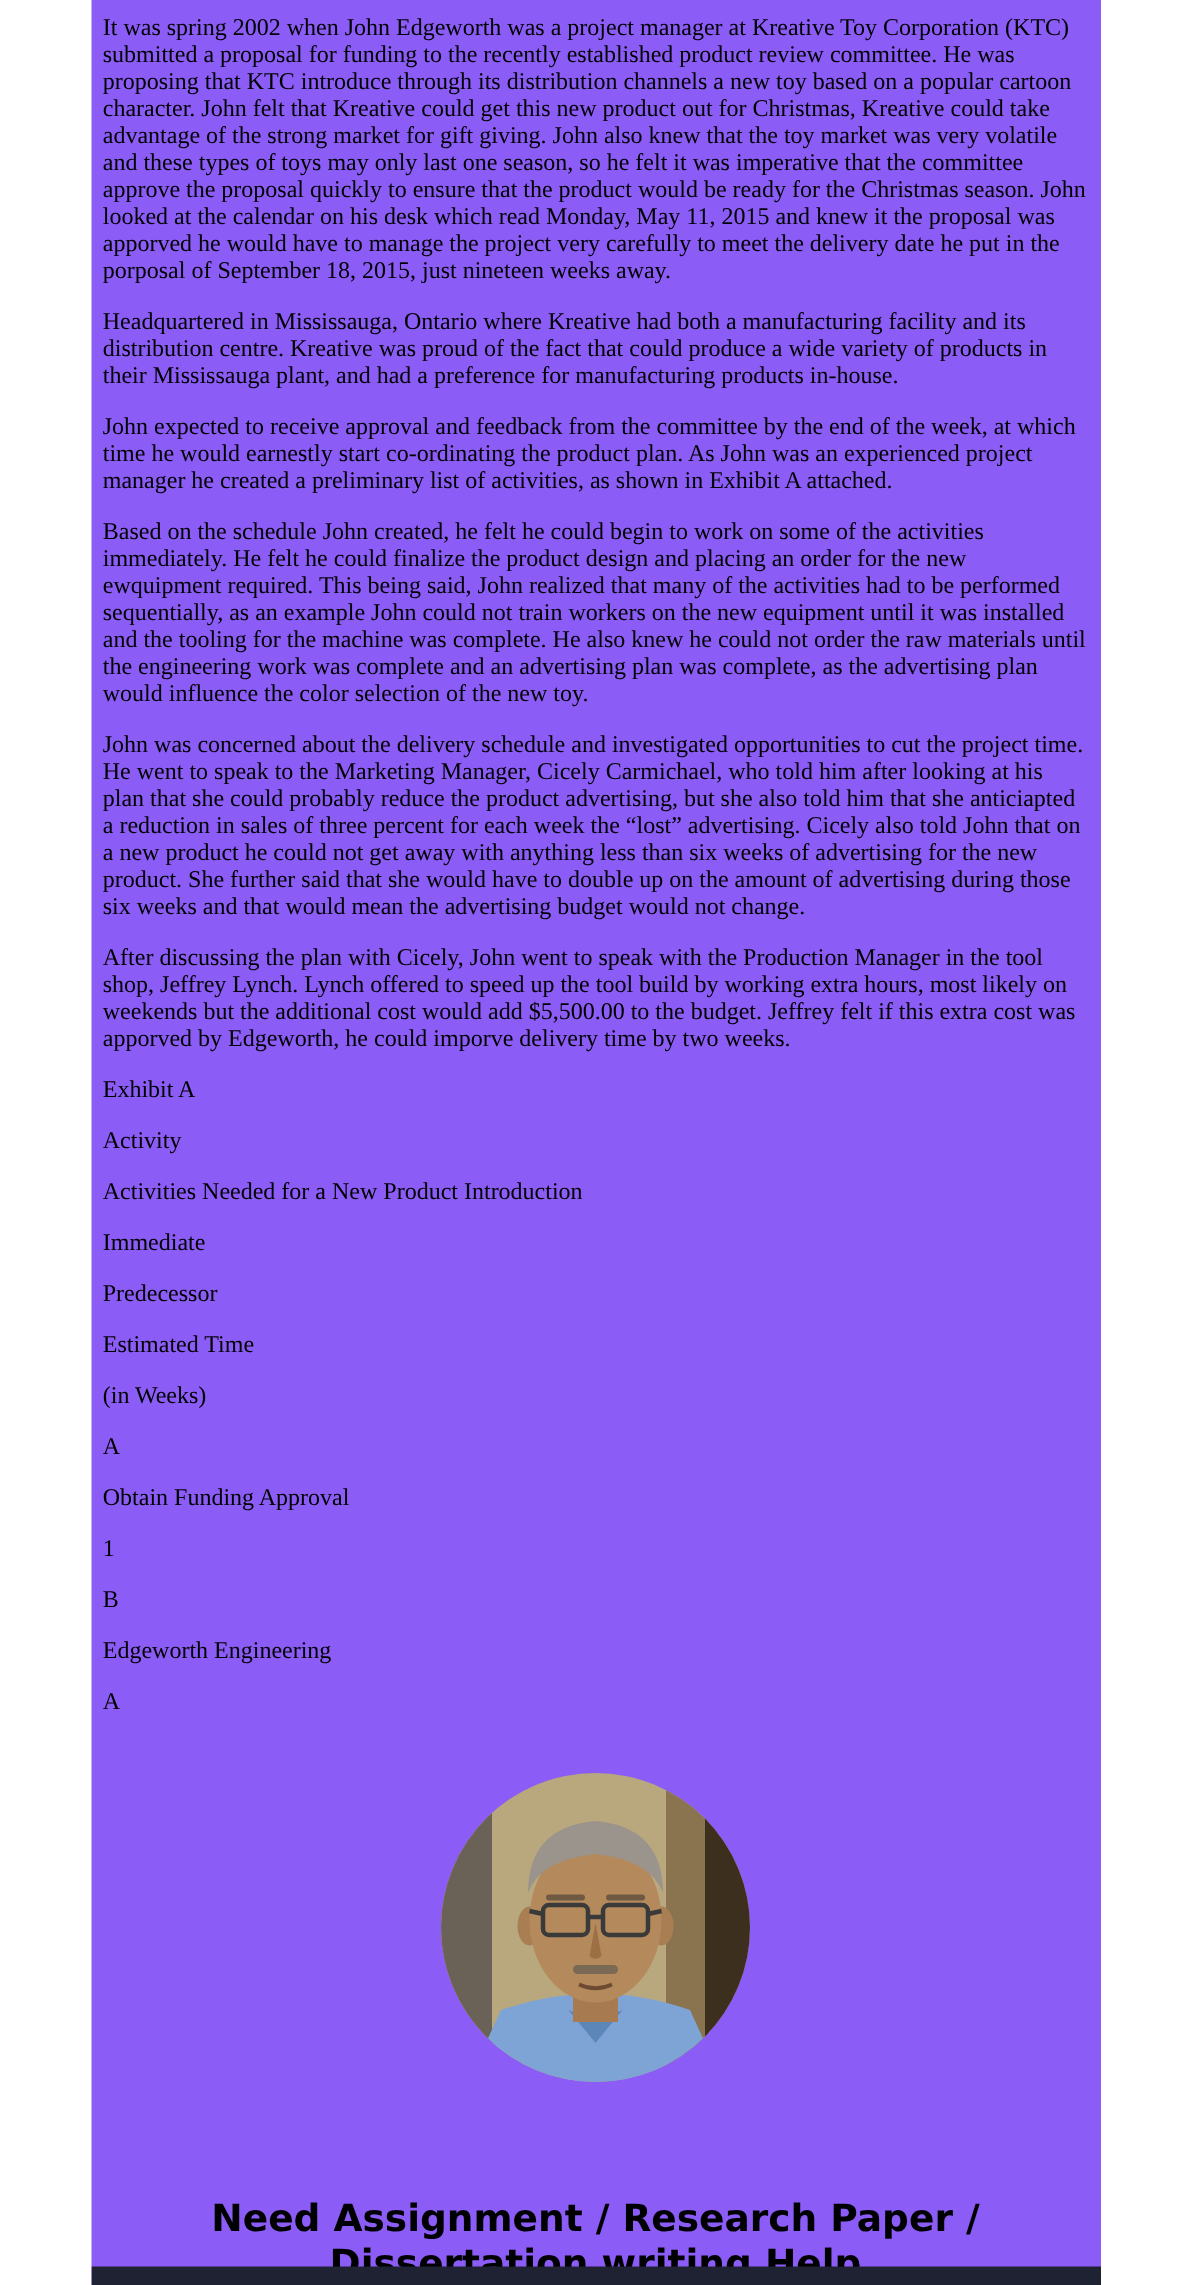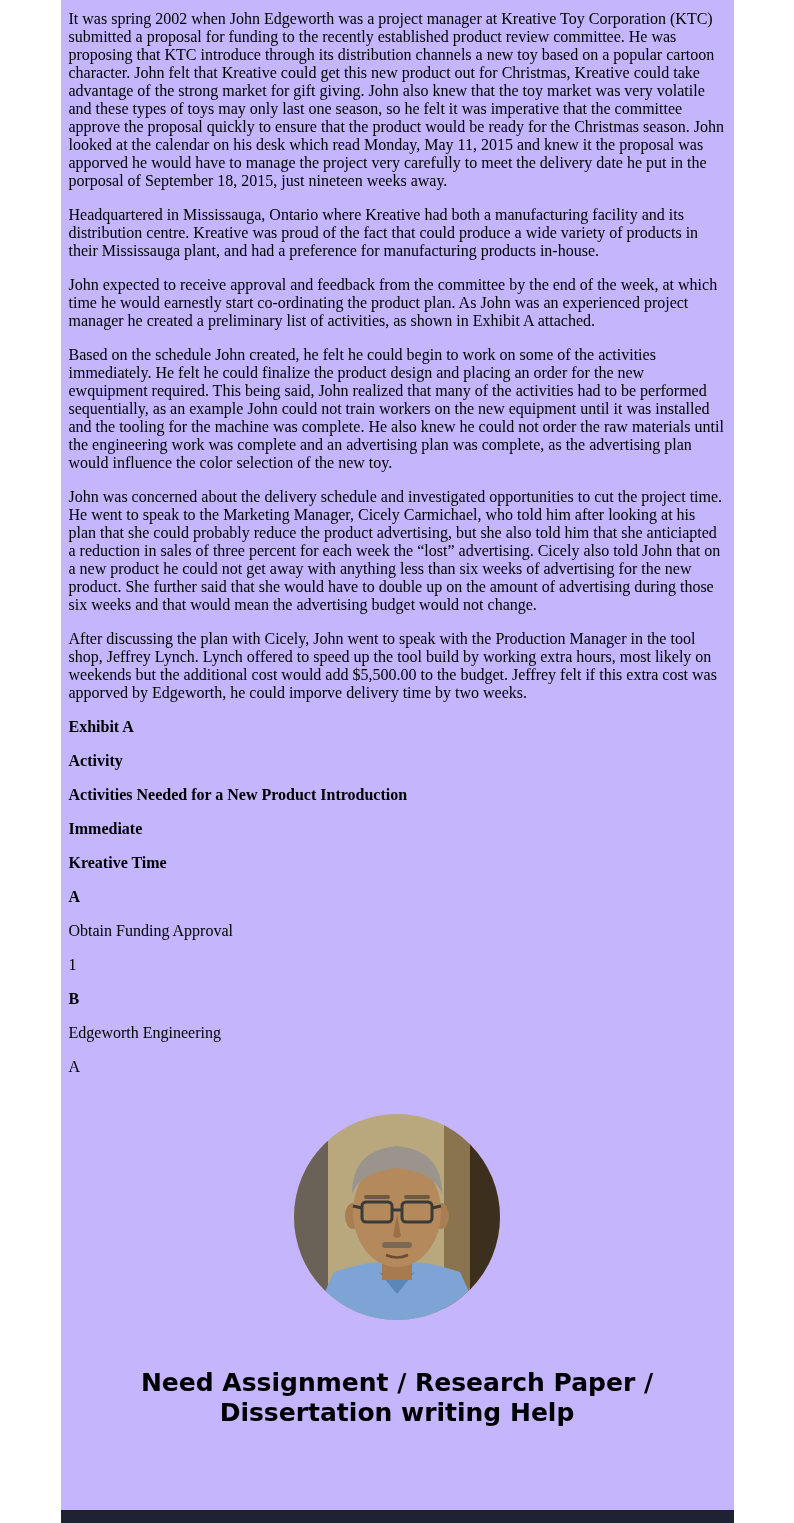--- a/index.html
+++ b/index.html
@@ -6,39 +6,39 @@
   html, body { margin: 0; padding: 0; background: #ffffff; }
   body {
     font-family: "Liberation Serif", "DejaVu Serif", serif;
     color: #000000;
   }
   .page {
     position: relative;
     width: 673px;
     min-height: 1523px;
     margin: 0 auto;
-    background: #c4b5fd;
+    background: #8b5cf6;
     padding: 0 8px;
     overflow: hidden;
   }
   .para {
     font-size: 16px;
     line-height: 18px;
     margin: 16px 0;
   }
   .para.first { margin-top: 10px; }
-  .bold { font-weight: bold; }
+  .bold { font-weight: normal; }
   .photo {
     width: 206px;
     height: 206px;
     margin: 38px auto 0;
   }
   .photo svg { display: block; }
   .footer {
-    margin-top: 48px;
+    margin-top: 76px;
     text-align: center;
     font-family: "DejaVu Sans", "Liberation Sans", sans-serif;
     font-weight: bold;
     font-size: 25px;
     line-height: 30px;
     color: #000000;
   }
   .bottom-bar {
     position: absolute;
     left: 0;
@@ -56,21 +56,23 @@
   <p class="para">Headquartered in Mississauga, Ontario where Kreative had both a manufacturing facility and its distribution centre. Kreative was proud of the fact that could produce a wide variety of products in their Mississauga plant, and had a preference for manufacturing products in-house.</p>
   <p class="para">John expected to receive approval and feedback from the committee by the end of the week, at which time he would earnestly start co-ordinating the product plan. As John was an experienced project manager he created a preliminary list of activities, as shown in Exhibit A attached.</p>
   <p class="para">Based on the schedule John created, he felt he could begin to work on some of the activities immediately. He felt he could finalize the product design and placing an order for the new ewquipment required. This being said, John realized that many of the activities had to be performed sequentially, as an example John could not train workers on the new equipment until it was installed and the tooling for the machine was complete. He also knew he could not order the raw materials until the engineering work was complete and an advertising plan was complete, as the advertising plan would influence the color selection of the new toy.</p>
   <p class="para">John was concerned about the delivery schedule and investigated opportunities to cut the project time. He went to speak to the Marketing Manager, Cicely Carmichael, who told him after looking at his plan that she could probably reduce the product advertising, but she also told him that she anticiapted a reduction in sales of three percent for each week the “lost” advertising. Cicely also told John that on a new product he could not get away with anything less than six weeks of advertising for the new product. She further said that she would have to double up on the amount of advertising during those six weeks and that would mean the advertising budget would not change.</p>
   <p class="para">After discussing the plan with Cicely, John went to speak with the Production Manager in the tool shop, Jeffrey Lynch. Lynch offered to speed up the tool build by working extra hours, most likely on weekends but the additional cost would add $5,500.00 to the budget. Jeffrey felt if this extra cost was apporved by Edgeworth, he could imporve delivery time by two weeks.</p>
 
   <p class="para bold">Exhibit A</p>
   <p class="para bold">Activity</p>
   <p class="para bold">Activities Needed for a New Product Introduction</p>
   <p class="para bold">Immediate</p>
-  <p class="para bold">Kreative Time</p>
+  <p class="para bold">Predecessor</p>
+  <p class="para bold">Estimated Time</p>
+  <p class="para bold">(in Weeks)</p>
   <p class="para bold">A</p>
   <p class="para">Obtain Funding Approval</p>
   <p class="para">1</p>
   <p class="para bold">B</p>
   <p class="para">Edgeworth Engineering</p>
   <p class="para">A</p>
 
   <div class="photo">
     <svg viewBox="0 0 206 206" width="206" height="206" aria-hidden="true">
       <defs>

